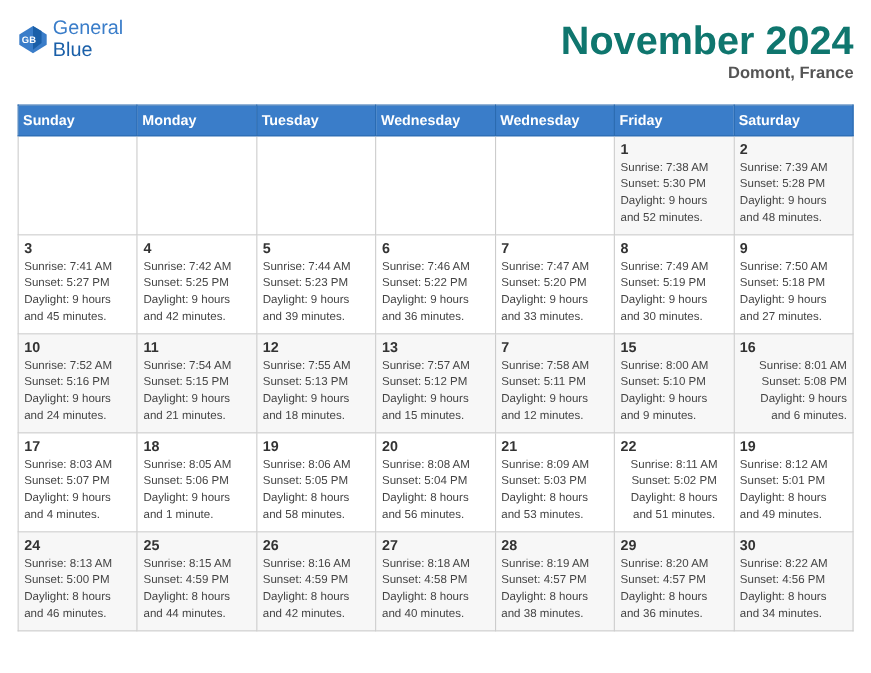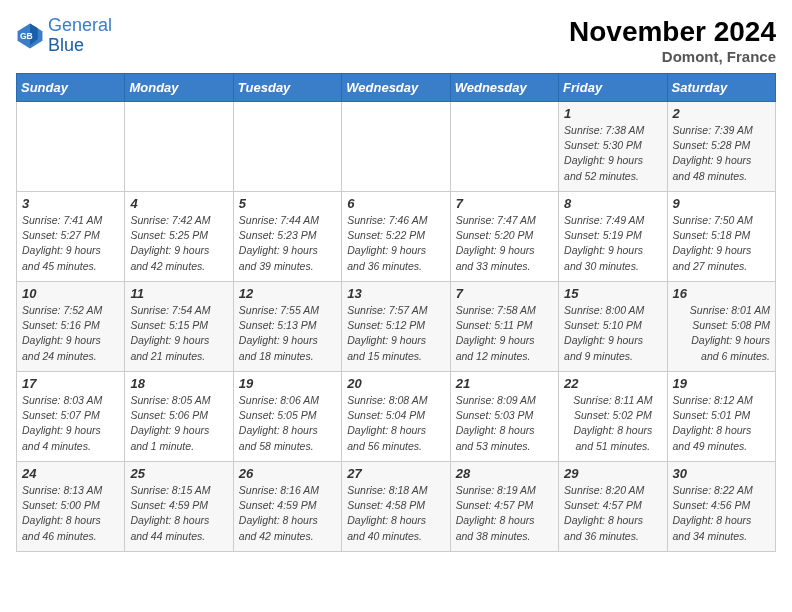--- a/index.html
+++ b/index.html
@@ -7,21 +7,21 @@
       font-family: Arial, sans-serif;
       background: #fff;
       width: 792px;
       min-height: 612px;
       padding: 16px;
     }
     .header {
       display: flex;
       justify-content: space-between;
       align-items: flex-start;
-      margin-bottom: 8px;
+      margin-bottom: 20px;
     }
     .logo {
       display: flex;
       align-items: center;
       gap: 4px;
     }
     .logo-text {
       font-size: 18px;
       font-weight: normal;
       color: #333;
@@ -31,34 +31,33 @@
       color: #3a7dc9;
     }
     .logo-icon {
       width: 28px;
       height: 28px;
     }
     .title-block {
       text-align: right;
     }
     .month-title {
-      font-size: 28px;
+      font-size: 36px;
       font-weight: bold;
-      color: #000000;
+      color: #0f766e;
     }
     .location {
       font-size: 15px;
       color: #555;
       font-weight: bold;
     }
     table {
       width: 100%;
       border-collapse: collapse;
       table-layout: fixed;
-      font-style: italic;
     }
     thead tr th {
       background: #3a7dc9;
       color: #fff;
       font-size: 13px;
       font-weight: bold;
       padding: 6px 4px;
       text-align: left;
       border: 1px solid #2a6ab0;
     }

